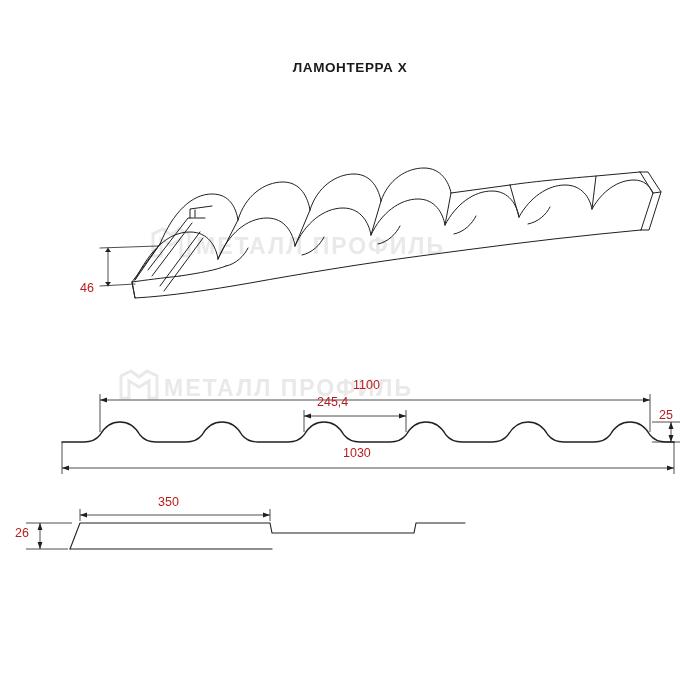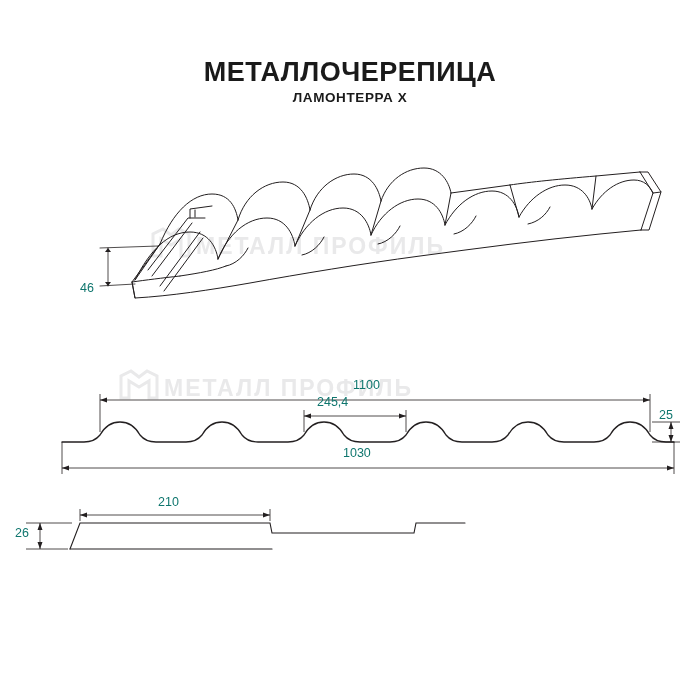--- a/index.html
+++ b/index.html
@@ -47,21 +47,21 @@
   .fig {
     position: absolute;
   }
   #fig-iso   { left: 40px;  top: 160px; width: 625px; height: 165px; }
   #fig-prof  { left: 40px;  top: 370px; width: 640px; height: 125px; }
   #fig-side  { left: 10px;  top: 495px; width: 480px; height: 70px;  }
 
   .dim-text {
     position: absolute;
     font-size: 12.5px;
-    color: #0f766e;
+    color: #b91c1c;
     white-space: nowrap;
   }
 
   
   .wm {
     position: absolute;
     color: #e9e9ea;
     font-weight: bold;
     font-size: 23px;
     letter-spacing: 2px;
@@ -76,21 +76,20 @@
   }
   #wml1 { left: 150px; top: 226px; }
   #wml2 { left: 118px; top: 368px; }
 </style>
 </head>
 <body>
 
 <div class="page">
 
   <div class="title-block">
-    <div class="title-main">МЕТАЛЛОЧЕРЕПИЦА</div>
     <div class="title-sub">ЛАМОНТЕРРА X</div>
   </div>
 
   <div class="wm-logo" id="wml1">
     <svg width="42" height="34" viewBox="0 0 42 34">
       <path d="M3 30 L3 8 L13 3 L21 9 L29 3 L39 8 L39 30 L31 30 L31 13 L21 19 L11 13 L11 30 Z" fill="none" stroke="#e9e9ea" stroke-width="3"></path>
     </svg>
   </div>
   <div class="wm" id="wm1">МЕТАЛЛ ПРОФИЛЬ</div>
 
@@ -258,17 +257,17 @@
 
         <path d="M30 28 L30 54"></path>
       </g>
       <g fill="#231f20" stroke="none">
         <path d="M70 20 L77 17.5 L77 22.5 Z"></path>
         <path d="M260 20 L253 17.5 L253 22.5 Z"></path>
         <path d="M30 28 L27.5 35 L32.5 35 Z"></path>
         <path d="M30 54 L27.5 47 L32.5 47 Z"></path>
       </g>
     </svg>
-    <div class="dim-text" style="left:148px; top:0px;">210</div>
+    <div class="dim-text" style="left:148px; top:0px;">350</div>
     <div class="dim-text" style="left:5px; top:31px;">26</div>
   </div>
 
 </div>
 
 </body></html>

